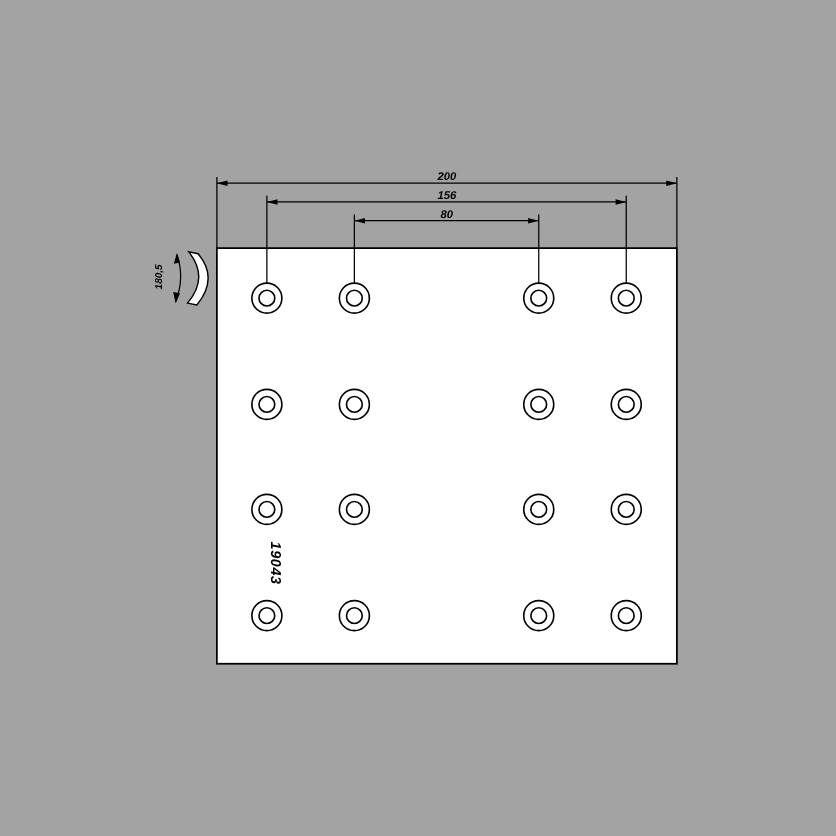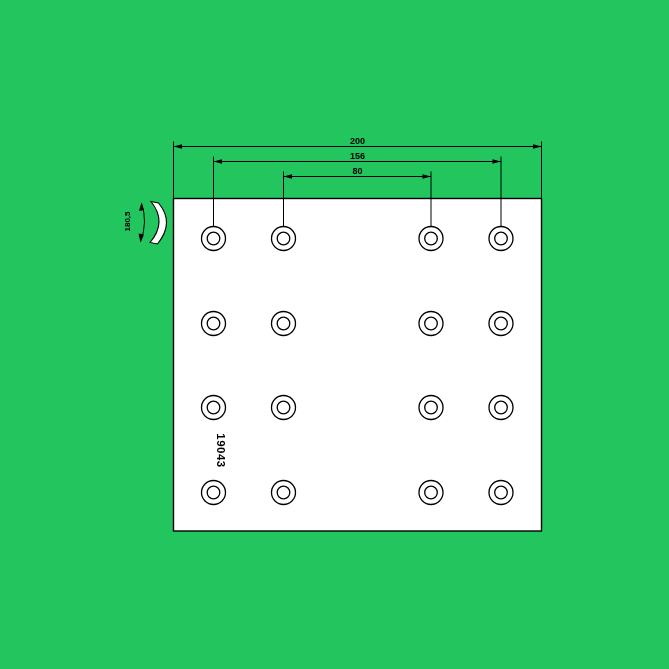--- a/index.html
+++ b/index.html
@@ -1,17 +1,17 @@
 <!DOCTYPE html>
 <html><head>
 <meta charset="utf-8">
 <style>
   html,body{margin:0;padding:0;background:#ffffff;}
-  .page{position:relative;width:669px;height:669px;background:#22c55e;overflow:hidden;
-        font-family:"Liberation Sans", sans-serif;}
+  .page{position:relative;width:669px;height:669px;background:#a3a3a3;overflow:hidden;
+        font-family:"Liberation Sans", sans-serif;font-style:italic;}
   svg{position:absolute;top:0;left:0;}
   .dim-text{font-family:"Liberation Sans", sans-serif;font-size:9px;font-weight:bold;fill:#000;}
   .arc-text{font-family:"Liberation Sans", sans-serif;font-size:8px;font-weight:bold;fill:#000;}
   .part-text{font-family:"Liberation Sans", sans-serif;font-size:11.5px;font-weight:bold;fill:#000;letter-spacing:0.5px;}
 </style>
 </head>
 <body>
 
 <div class="page">
   <svg width="669" height="669" viewBox="0 0 669 669">

